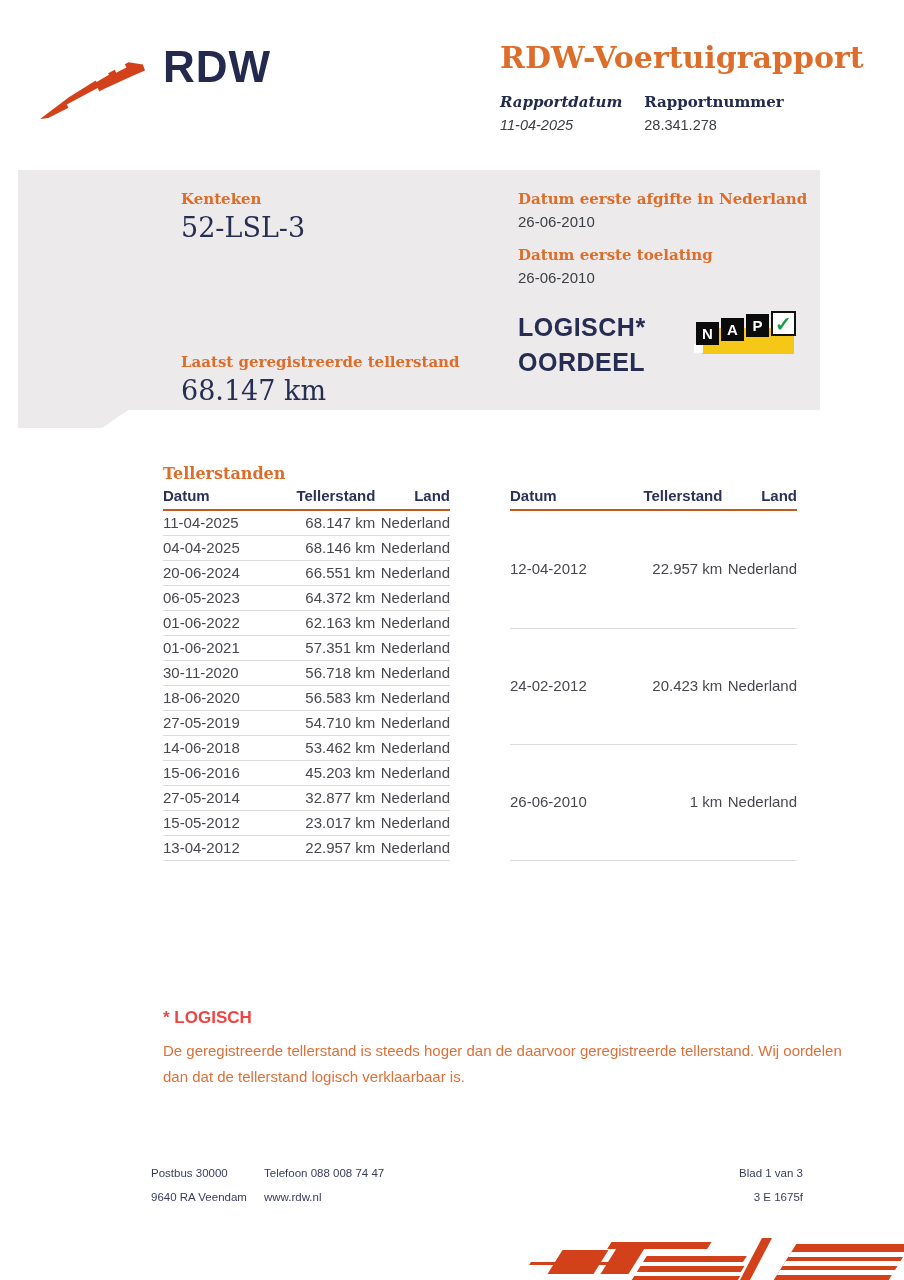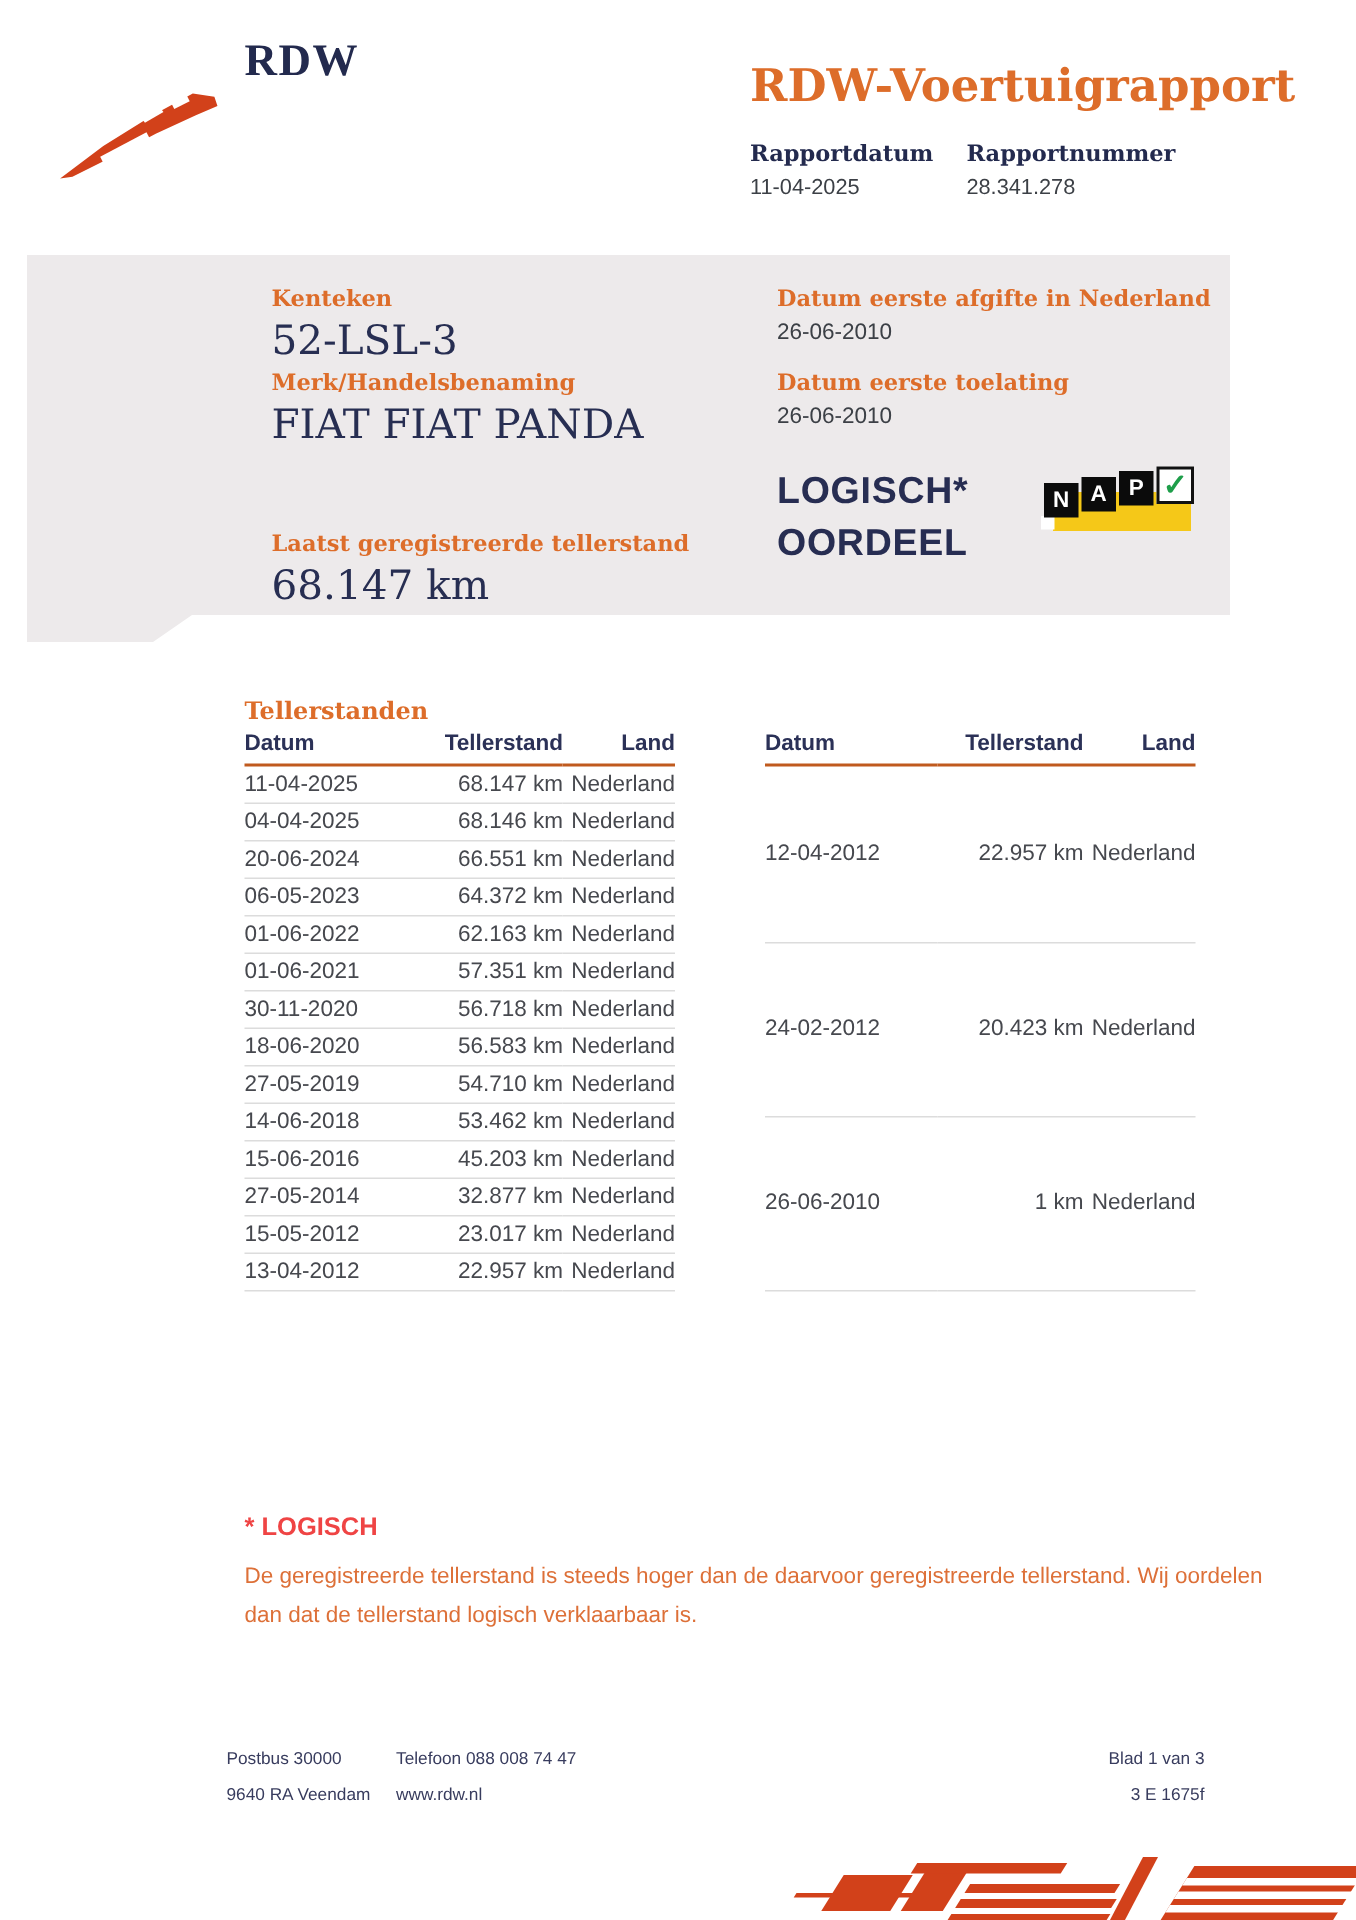--- a/index.html
+++ b/index.html
@@ -3,36 +3,36 @@
 <meta charset="utf-8">
 <style>
   html,body{margin:0;padding:0;background:#ffffff;}
   .page{
     position:relative;width:904px;height:1280px;background:#ffffff;
     overflow:hidden;font-family:"Liberation Sans",sans-serif;
   }
   
   .feather{position:absolute;left:38px;top:50px;width:108px;height:70px;}
   .wordmark{
-    position:absolute;left:163px;top:24px;
-    font-family:Liberation Serif, serif;font-weight:bold;font-size:30px;
+    position:absolute;left:163px;top:42px;
+    font-family:Liberation Sans, sans-serif;font-weight:bold;font-size:44px;
     color:var(--navy,#232A4E);letter-spacing:1px;
   }
   .title-block{position:absolute;left:500px;top:40px;width:380px;}
   .doc-title{
     margin:0;font-family:"DejaVu Serif",serif;font-weight:bold;font-size:30px;
     color:var(--accent,#DD6D2A);
   }
   .meta-row{display:flex;gap:22px;margin-top:18px;}
   .meta-label{
     font-family:"DejaVu Serif",serif;font-weight:bold;font-size:15px;
     color:var(--navy,#232A4E);
   }
   .meta-value{margin-top:6px;font-size:14.5px;color:#3C4046;}
-  .meta-col:first-child{min-width:110px;}
+  .meta-col:first-child{min-width:110px;font-style:italic;}
   
   .panel{
     position:absolute;left:18px;top:170px;width:802px;height:258px;
     background:var(--panel,#EDEAEB);
     -webkit-clip-path:polygon(0 0,100% 0,100% 240px,110px 240px,84px 100%,0 100%);
     clip-path:polygon(0 0,100% 0,100% 240px,110px 240px,84px 100%,0 100%);
   }
   .fgroup{position:absolute;}
   .flabel{
     font-family:"DejaVu Serif",serif;font-weight:bold;font-size:15px;
@@ -114,24 +114,20 @@
         <div class="meta-label">Rapportnummer</div>
         <div class="meta-value">28.341.278</div>
       </div>
     </div>
   </div>
 
   <section class="panel">
     <div class="fgroup" style="left:163px;top:20px;">
       <div class="flabel">Kenteken</div>
       <div class="fbig">52-LSL-3</div>
-    </div>
-    <div class="fgroup" style="left:163px;top:76px;">
-      <div class="flabel">Merk/Handelsbenaming</div>
-      <div class="fbig">FIAT FIAT PANDA</div>
     </div>
     <div class="fgroup" style="left:163px;top:183px;">
       <div class="flabel">Laatst geregistreerde tellerstand</div>
       <div class="fbig">68.147 km</div>
     </div>
     <div class="fgroup" style="left:500px;top:20px;">
       <div class="flabel">Datum eerste afgifte in Nederland</div>
       <div class="fsmall">26-06-2010</div>
     </div>
     <div class="fgroup" style="left:500px;top:76px;">

